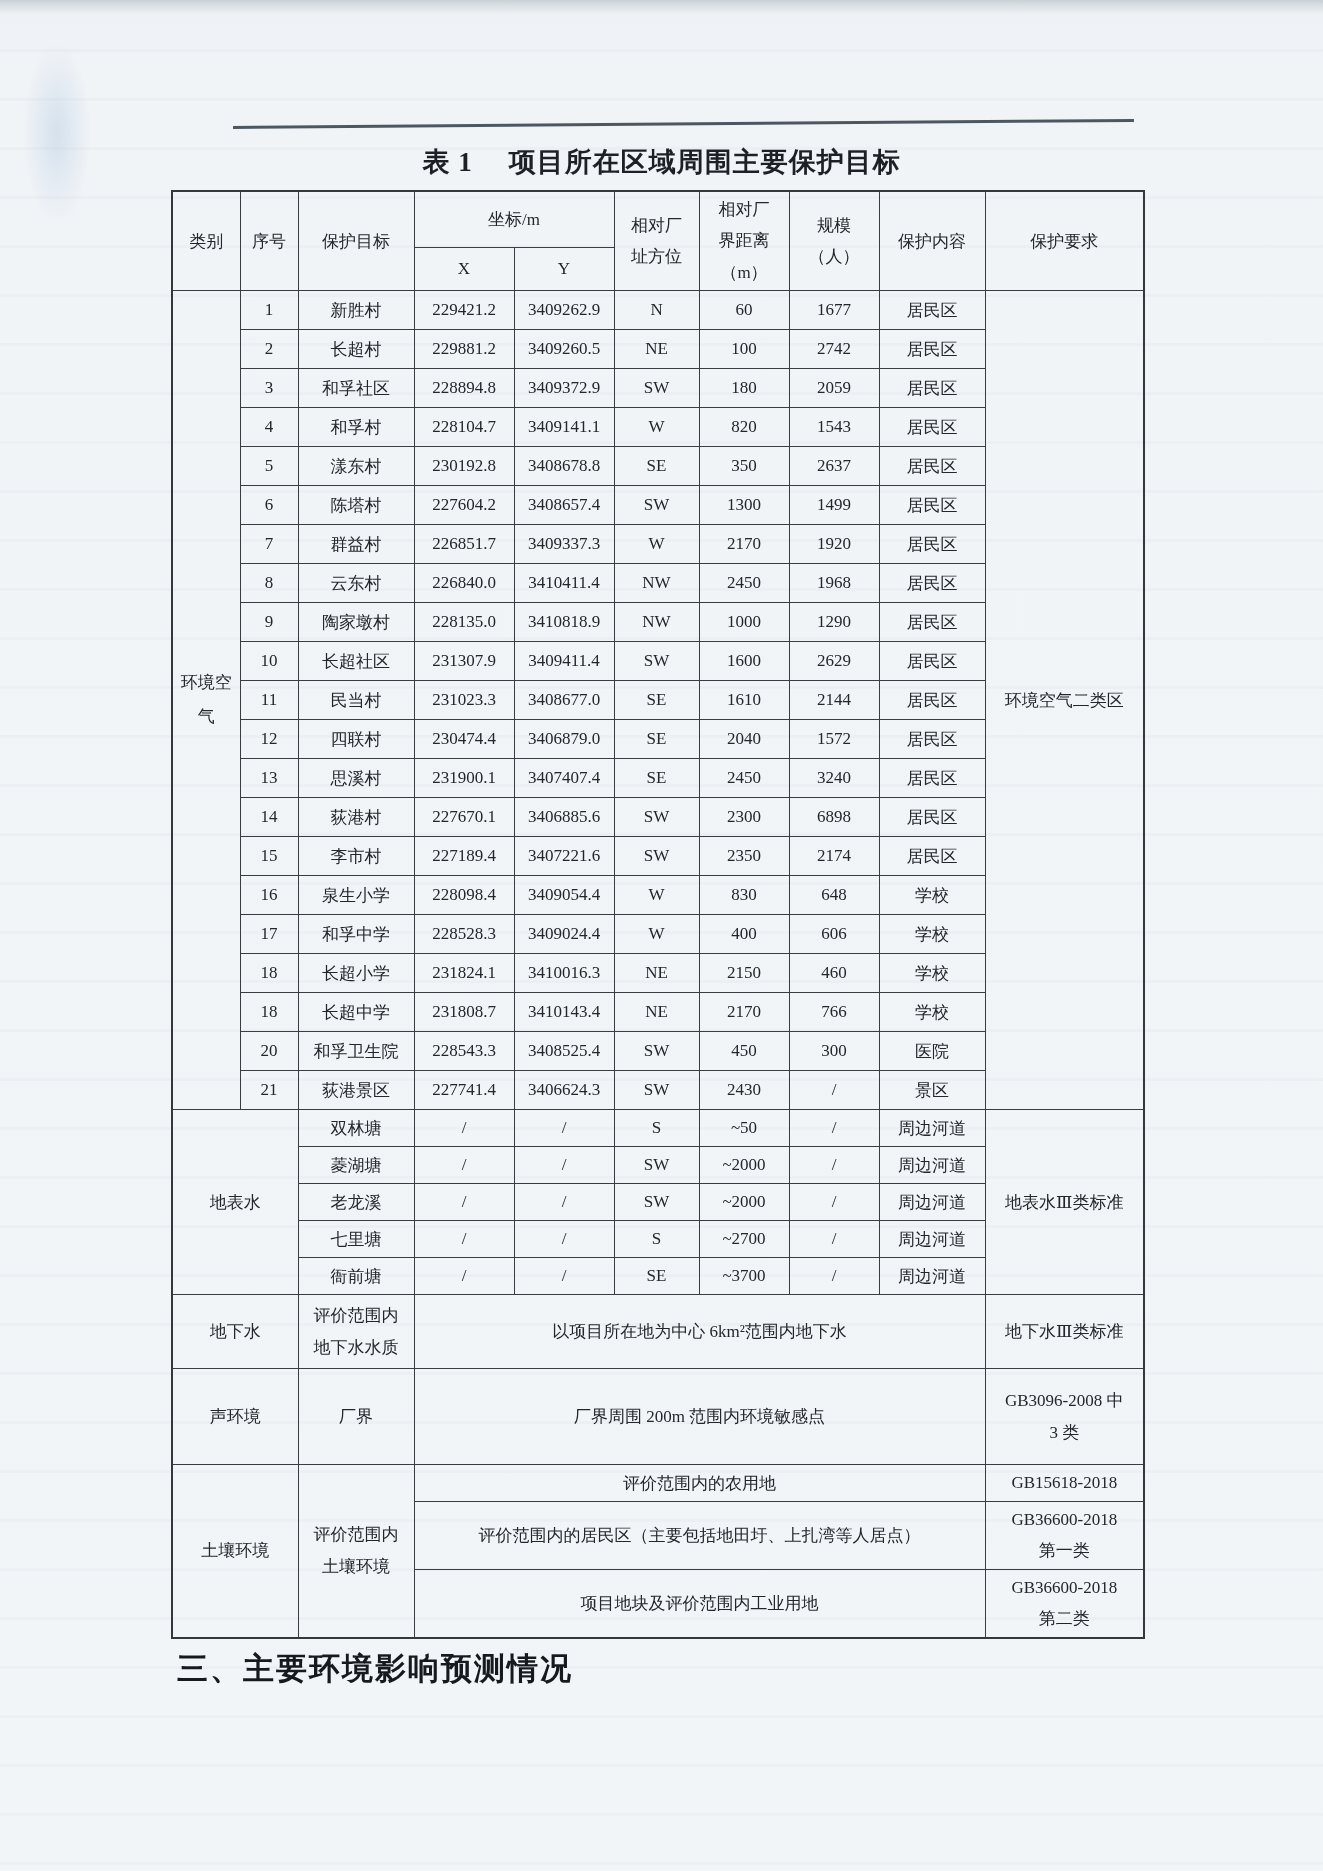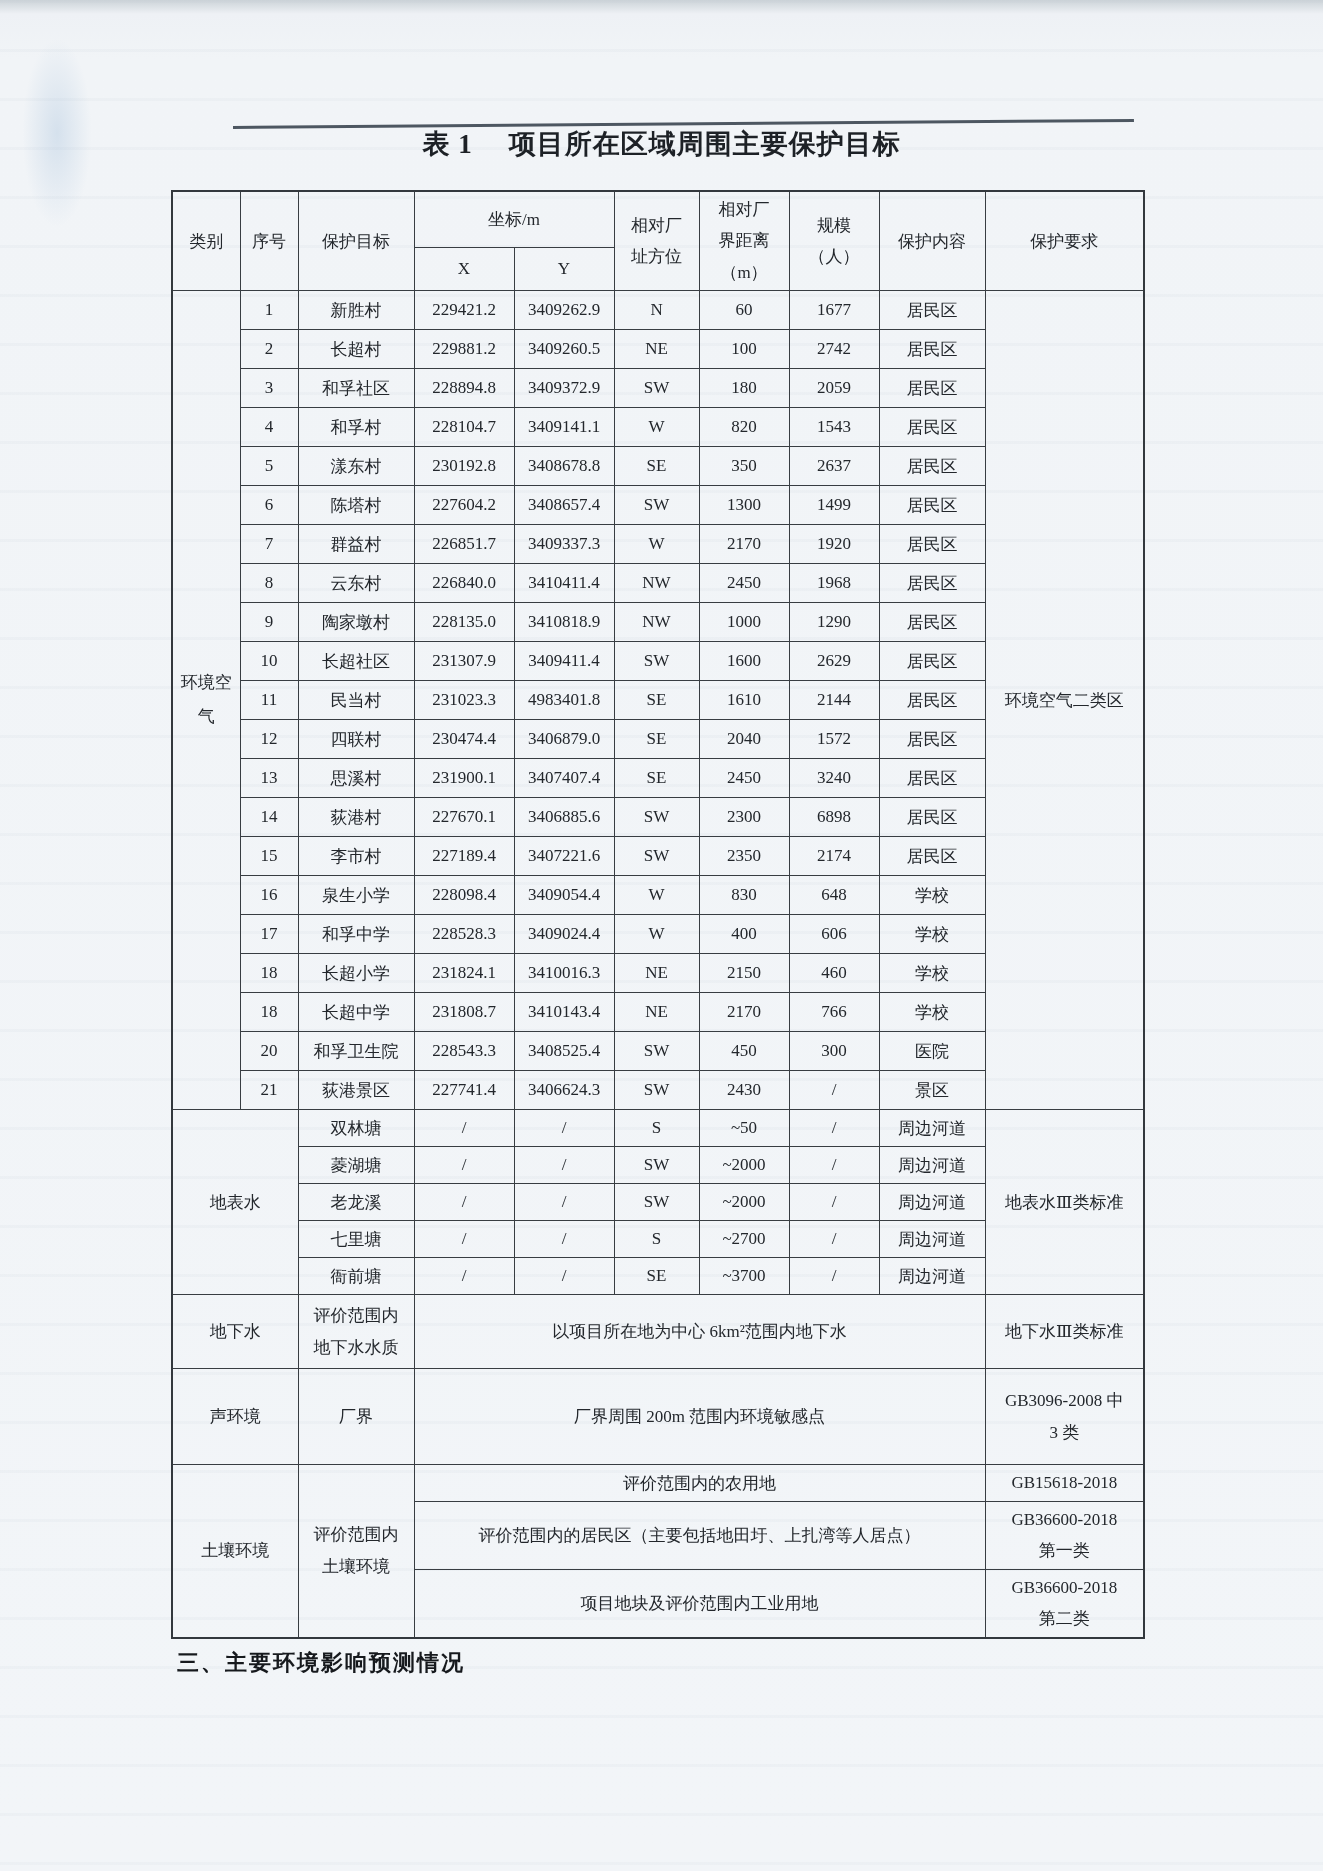--- a/index.html
+++ b/index.html
@@ -18,21 +18,21 @@
     background:radial-gradient(ellipse at center, rgba(140,175,210,0.28), rgba(140,175,210,0) 70%);
     pointer-events:none;
   }
   .top-rule{
     position:absolute;left:233px;top:126px;width:901px;height:3px;
     background:#4d5761;
     transform:rotate(-0.45deg);
     transform-origin:left center;
   }
   .doc-title{
-    position:absolute;top:126px;left:0;width:1323px;
+    position:absolute;top:144px;left:0;width:1323px;
     text-align:center;font-size:27px;font-weight:bold;letter-spacing:1px;color:#1d2126;
   }
   .doc-title .gap{display:inline-block;width:36px}
   table.main-table{
     position:absolute;left:171px;top:190px;width:972px;
     border-collapse:collapse;table-layout:fixed;
     border:2.5px solid #33383d;
   }
   th,td{
     border:1.5px solid #383d42;
@@ -48,21 +48,21 @@
   thead tr.h2{height:40px}
   tr.r-air{height:39px}
   tr.r-sw{height:37px}
   tr.r-gw{height:74px}
   tr.r-noise{height:96px}
   tr.r-soil1{height:36px}
   tr.r-soil2{height:66px}
   tr.r-soil3{height:56px}
   .section-heading{
     position:absolute;left:177px;top:1648px;
-    font-size:22px;font-weight:bold;letter-spacing:2px;color:#16191d;
+    font-size:31px;font-weight:bold;letter-spacing:2px;color:#16191d;
   }
 </style>
 </head>
 <body>
 
 <div class="page">
   <div class="smudge"></div>
   <div class="top-rule"></div>
 
   <div class="doc-title">
@@ -203,21 +203,21 @@
           <td>3409411.4</td>
           <td>SW</td>
           <td>1600</td>
           <td>2629</td>
           <td>居民区</td>
         </tr>
         <tr class="r-air">
           <td>11</td>
           <td>民当村</td>
           <td>231023.3</td>
-          <td>4983401.8</td>
+          <td>3408677.0</td>
           <td>SE</td>
           <td>1610</td>
           <td>2144</td>
           <td>居民区</td>
         </tr>
         <tr class="r-air">
           <td>12</td>
           <td>四联村</td>
           <td>230474.4</td>
           <td>3406879.0</td>

